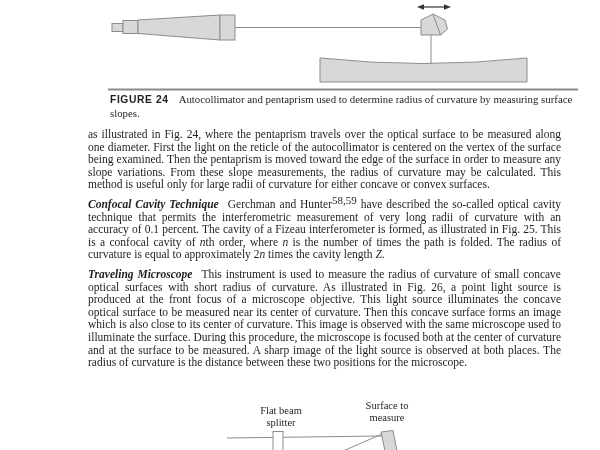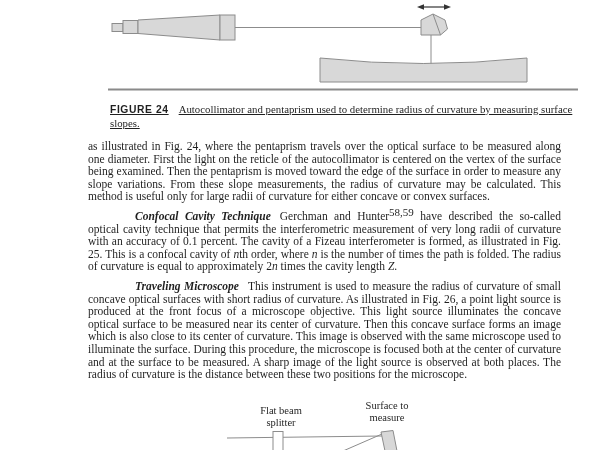--- a/index.html
+++ b/index.html
@@ -19,45 +19,44 @@
   .fig-top {
     position: absolute;
     left: 0;
     top: 0;
     width: 600px;
     height: 92px;
   }
   .caption {
     position: absolute;
     left: 110px;
-    top: 103px;
+    top: 93px;
     width: 470px;
     line-height: 12.5px;
     font-size: 10.8px;
-    text-decoration: underline;
   }
   .cap-label {
     font-family: "Liberation Sans", sans-serif;
     font-weight: bold;
     font-size: 10.3px;
     letter-spacing: 0.6px;
     margin-right: 10px;
   }
   .body-text {
     position: absolute;
     left: 88px;
-    top: 140px;
+    top: 128px;
     width: 473px;
     font-size: 11.5px;
     line-height: 12.6px;
     text-align: justify;
   }
   .body-text p { margin: 0; }
   .body-text p + p { margin-top: 7px; }
-  .run-lead { font-weight: bold; font-style: italic; margin-right: 9px; margin-left: 47px; }
+  .run-lead { font-weight: bold; font-style: italic; margin-right: 9px; }
   .run-i { font-style: italic; }
   .run-sup { font-size: 11px; position: relative; top: -3.5px; }
   .fig-bottom {
     position: absolute;
     left: 0;
     top: 390px;
     width: 600px;
     height: 60px;
   }
   .fig-label {

